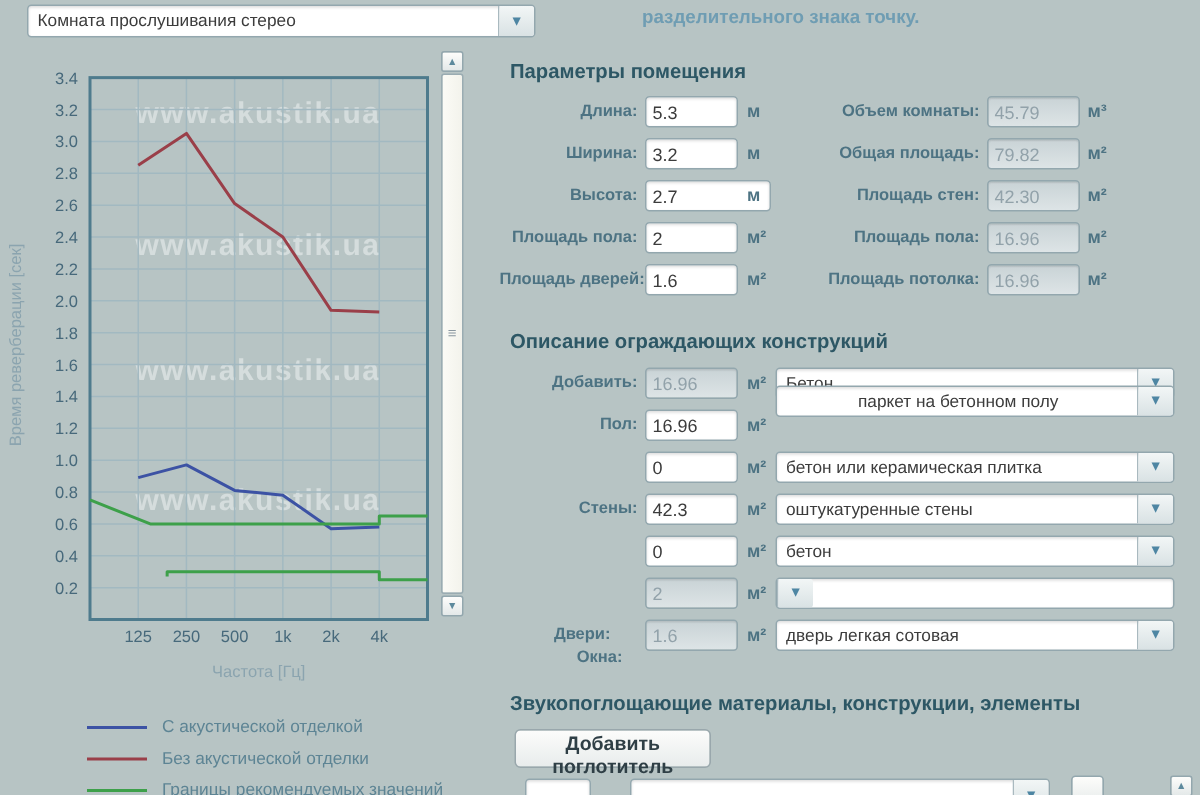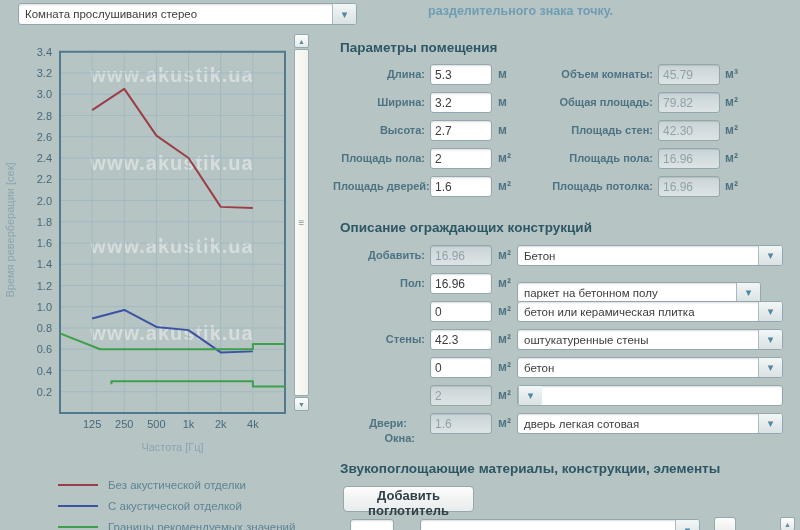--- a/index.html
+++ b/index.html
@@ -170,26 +170,26 @@
   <div class="vscroll">
     <div class="vs-btn up"></div>
     <div class="vs-track">
       <div class="vs-grip"></div>
     </div>
     <div class="vs-btn down"></div>
   </div>
 
   <div class="legend">
     <div class="leg-row">
+      <span class="leg-line" style="background: rgb(60, 82, 164);"></span>
+      <span class="leg-label">С акустической отделкой</span>
+    </div>
+    <div class="leg-row">
       <span class="leg-line" style="background: rgb(154, 63, 73);"></span>
       <span class="leg-label">Без акустической отделки</span>
-    </div>
-    <div class="leg-row">
-      <span class="leg-line" style="background: rgb(60, 82, 164);"></span>
-      <span class="leg-label">С акустической отделкой</span>
     </div>
     <div class="leg-row">
       <span class="leg-line" style="background: rgb(61, 160, 74);"></span>
       <span class="leg-label">Границы рекомендуемых значений</span>
     </div>
   </div>
 
   <div class="shead" style="left:340px;top:40px;">Параметры помещения</div>
 
   <div>
@@ -197,21 +197,21 @@
     <input class="fin" style="left: 430px; top: 64px; width: 62px;" value="5.3">
     <span class="funit" style="left:498px;top:64px;">м</span>
   </div>
   <div>
     <span class="flabel" style="left:333px;top:92px;width:92px;">Ширина:</span>
     <input class="fin" style="left: 430px; top: 92px; width: 62px;" value="3.2">
     <span class="funit" style="left:498px;top:92px;">м</span>
   </div>
   <div>
     <span class="flabel" style="left:333px;top:120px;width:92px;">Высота:</span>
-    <input class="fin" style="left: 430px; top: 120px; width: 62px;" value="2.7">
+    <input class="fin" style="left: 430px; top: 120px; width: 84px;" value="2.7">
     <span class="funit" style="left:498px;top:120px;">м</span>
   </div>
   <div>
     <span class="flabel" style="left:333px;top:148px;width:92px;">Площадь пола:</span>
     <input class="fin" style="left: 430px; top: 148px; width: 62px;" value="2">
     <span class="funit" style="left:498px;top:148px;">м²</span>
   </div>
   <div>
     <span class="flabel" style="left:333px;top:176px;width:92px;">Площадь дверей:</span>
     <input class="fin" style="left: 430px; top: 176px; width: 62px;" value="1.6">
@@ -252,21 +252,21 @@
     <span class="funit" style="left:498px;top:245px;">м²</span>
     <div class="combo" style="left:517px;top:245px;width:266px;height:21px;">
       <span class="combo-text">Бетон</span>
       <span class="combo-btn"></span>
     </div>
   </div>
   <div>
     <span class="flabel" style="left:333px;top:273px;width:92px;">Пол:</span>
     <input class="fin" style="left: 430px; top: 273px; width: 62px;" value="16.96">
     <span class="funit" style="left:498px;top:273px;">м²</span>
-    <div class="combo" style="left:517px;top:282px;width:244px;height:21px;">
+    <div class="combo" style="left:517px;top:257px;width:266px;height:21px;padding-left:48px;">
       <span class="combo-text">паркет на бетонном полу</span>
       <span class="combo-btn"></span>
     </div>
   </div>
   <div>
     <span class="flabel" style="left:333px;top:301px;width:92px;"></span>
     <input class="fin" style="left: 430px; top: 301px; width: 62px;" value="0">
     <span class="funit" style="left:498px;top:301px;">м²</span>
     <div class="combo" style="left:517px;top:301px;width:266px;height:21px;">
       <span class="combo-text">бетон или керамическая плитка</span>

